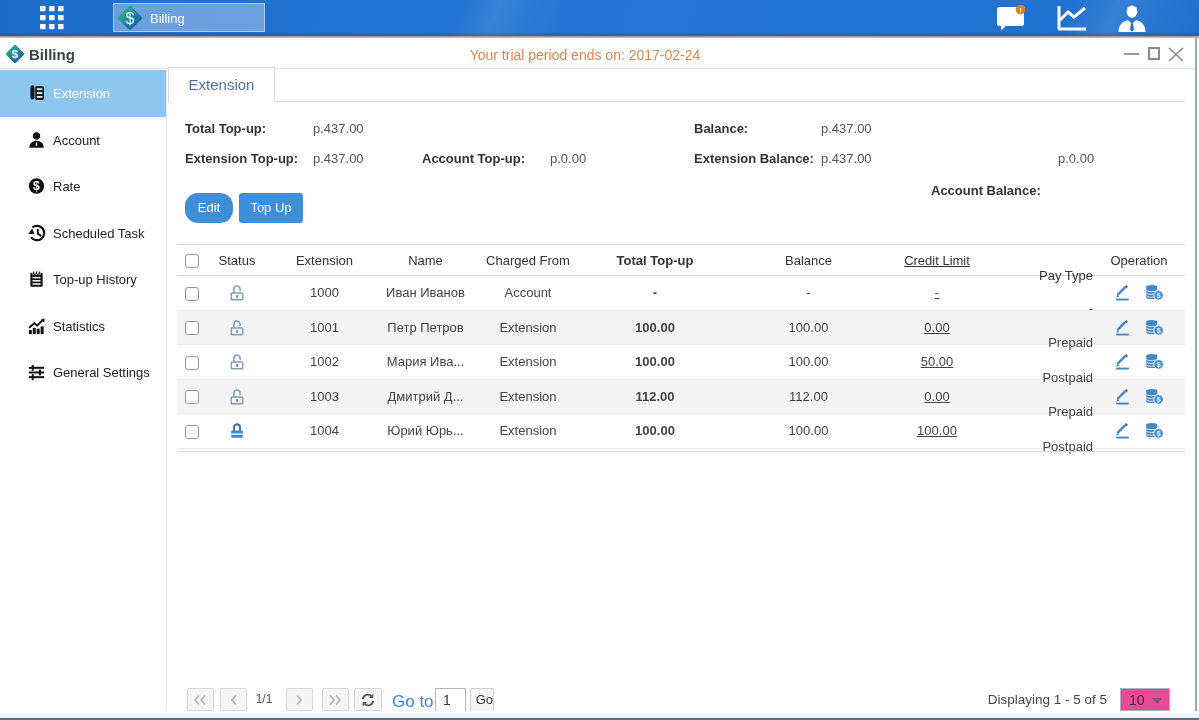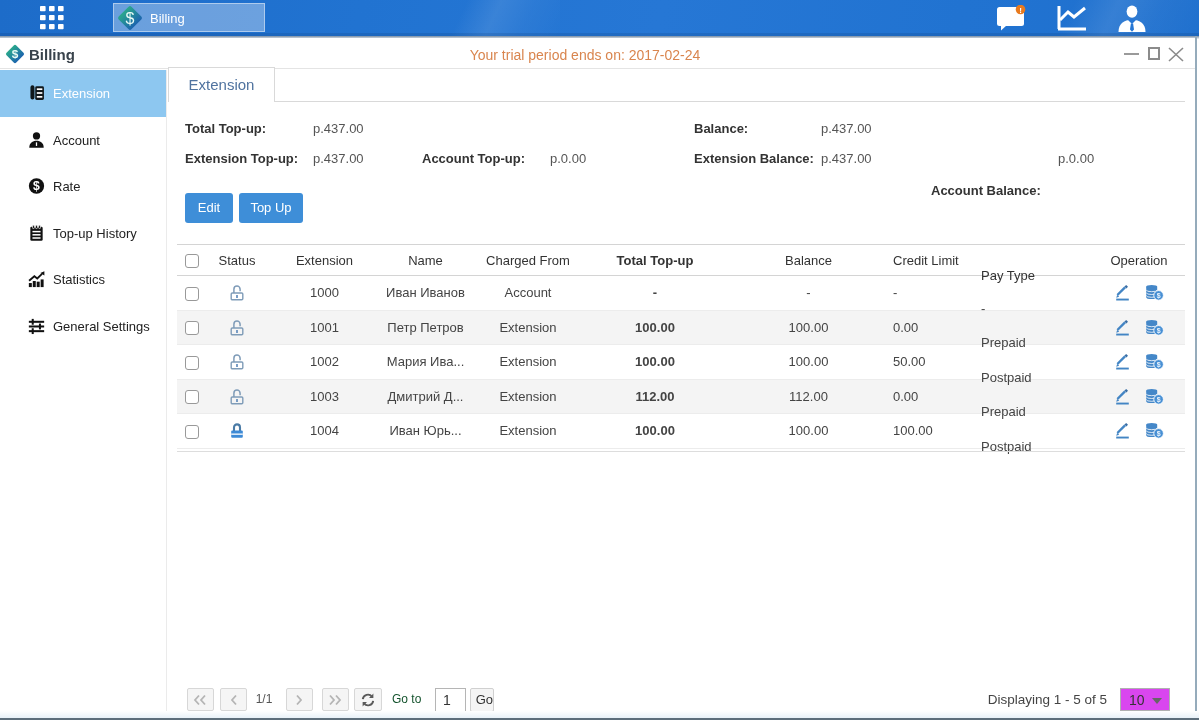--- a/index.html
+++ b/index.html
@@ -53,38 +53,38 @@
 #thead { position:absolute; left:177px; top:244px; width:1008px; height:32px;
   border-top:1px solid #d4d4d4; border-bottom:1px solid #d4d4d4; display:flex; align-items:center;
   font-size:13px; color:#333; }
 #tbody { position:absolute; left:177px; top:276px; width:1008px; }
 .trow { display:flex; align-items:center; height:34.5px; border-bottom:1px solid #ececec;
   font-size:13px; color:#444; }
 .trow.alt { background:#f4f4f4; }
 .c0{width:29px;text-align:center;} .c1{width:62px;text-align:center;}
 .c2{width:113px;text-align:center;} .c3{width:89px;text-align:center;}
 .c4{width:116px;text-align:center;} .c5{width:138px;text-align:center;font-weight:bold;}
-.c6{width:169px;text-align:center;} .c7{width:88px;text-align:left;}
-.c8{width:112px;text-align:left;margin-top:31px;} .c9{width:92px;text-align:center;}
+.c6{width:169px;text-align:center;} .c7{width:88px;text-align:center;text-decoration:underline;}
+.c8{width:112px;text-align:right;margin-top:31px;} .c9{width:92px;text-align:center;}
 .cbox { display:inline-block; width:14px; height:14px; border:1px solid #999; border-radius:3px; background:#fff; vertical-align:middle; }
 .icn { vertical-align:middle; }
 #tbottom { position:absolute; left:177px; top:450.5px; width:1008px; height:1px; background:#ddd; }
 
 
 .pbtn { position:absolute; top:688px; width:27px; height:23px; background:#f5f5f5;
   border:1px solid #d7d7d7; border-radius:2px; }
 .pbtn svg { position:absolute; left:50%; top:50%; transform:translate(-50%,-50%); }
 #ptext { position:absolute; left:250px; top:692px; width:28px; text-align:center; font-size:12px; color:#555; }
-#goto { position:absolute; left:392px; top:692px; font-size:12px; color:#14532d; }
+#goto { position:absolute; left:392px; top:692px; font-size:17px; color:#3b82f6; }
 #goinput { position:absolute; left:435px; top:688px; width:31px; height:24px; border:1px solid #b5b5b5; background:#fff;
   font-size:14px; color:#333; padding-left:7px; line-height:22px; }
 #gobtn { position:absolute; left:470px; top:688px; width:24px; height:24px; background:#f5f5f5;
   border:1px solid #d0d0d0; border-radius:2px; text-align:right; line-height:22px; font-size:13px; color:#333; }
 #disp { position:absolute; left:907px; top:692px; width:200px; text-align:right; font-size:13.5px; color:#444; }
-#psel { position:absolute; left:1120px; top:688px; width:50px; height:23px; border:1px solid #b0b0b0; background:#d946ef; }
+#psel { position:absolute; left:1120px; top:688px; width:50px; height:23px; border:1px solid #b0b0b0; background:#ec4899; }
 #psel .n { position:absolute; left:8px; top:3px; font-size:14px; color:#333; }
 #psel .tri { position:absolute; right:7px; top:9px; width:0; height:0; border-left:5px solid transparent;
   border-right:5px solid transparent; border-top:6px solid #666; }
 
 
 #rightedge { position:absolute; left:1195px; top:36px; width:2px; height:682px; background:#95abbb; }
 #footband { position:absolute; left:0; top:711px; width:1199px; height:7px;
   background:linear-gradient(#ffffff, #e8f1f8); }
 #botedge { position:absolute; left:0; top:718px; width:1199px; height:2px; background:#5d6e7b; }
 
@@ -187,20 +187,28 @@
     <div class="lbl">Account</div>
   </div>
   <div class="sitem">
     <svg width="17" height="17" viewBox="0 0 16 16">
       <circle cx="8" cy="8" r="7.2" fill="#111"></circle>
       <text x="8" y="12.2" font-size="11.5" font-weight="bold" fill="#fff" text-anchor="middle" font-family="Liberation Sans">$</text>
     </svg>
     <div class="lbl">Rate</div>
   </div>
   <div class="sitem">
+    <svg width="18" height="18" viewBox="0 0 17 17">
+      <path d="M4.1 3.3 A6.8 6.8 0 1 1 2.9 12.4" stroke="#111" stroke-width="2.1" fill="none"></path>
+      <path d="M0.2 9.4 L4.0 4.2 L6.0 9.4 Z" fill="#111"></path>
+      <path d="M9.3 4.8 L9.3 9.2 L12.5 11.3" stroke="#111" stroke-width="1.9" fill="none"></path>
+    </svg>
+    <div class="lbl">Scheduled Task</div>
+  </div>
+  <div class="sitem">
     <svg width="17" height="17" viewBox="0 0 16 16">
       <rect x="2.2" y="2.2" width="11.6" height="13" rx="1.2" fill="#111"></rect>
       <rect x="4.2" y="0.6" width="1.8" height="3.2" rx="0.8" fill="#111" stroke="#fff" stroke-width="0.7"></rect>
       <rect x="7.1" y="0.6" width="1.8" height="3.2" rx="0.8" fill="#111" stroke="#fff" stroke-width="0.7"></rect>
       <rect x="10" y="0.6" width="1.8" height="3.2" rx="0.8" fill="#111" stroke="#fff" stroke-width="0.7"></rect>
       <rect x="4.2" y="6" width="7.6" height="1.4" fill="#fff"></rect>
       <rect x="4.2" y="9" width="7.6" height="1.4" fill="#fff"></rect>
       <rect x="4.2" y="12" width="7.6" height="1.4" fill="#fff"></rect>
     </svg>
     <div class="lbl">Top-up History</div>
@@ -239,21 +247,21 @@
 <div class="stat v" style="left:821px; top:122px;">p.437.00</div>
 <div class="stat b" style="left:185px; top:152px;">Extension Top-up:</div>
 <div class="stat v" style="left:313px; top:152px;">p.437.00</div>
 <div class="stat b" style="left:422px; top:152px;">Account Top-up:</div>
 <div class="stat v" style="left:550px; top:152px;">p.0.00</div>
 <div class="stat b" style="left:694px; top:152px;">Extension Balance:</div>
 <div class="stat v" style="left:821px; top:152px;">p.437.00</div>
 <div class="stat b" style="left:931px; top:152px;margin-top:32px;">Account Balance:</div>
 <div class="stat v" style="left:1058px; top:152px;">p.0.00</div>
 
-<div class="btn" style="left:185px; width:48px;">Edit</div>
+<div class="btn" style="left:185px; width:48px;border-radius:13px;">Edit</div>
 <div class="btn" style="left:239px; width:64px;">Top Up</div>
 
 <div id="thead">
   <div class="c0"><span class="cbox"></span></div>
   <div class="c1">Status</div>
   <div class="c2">Extension</div>
   <div class="c3">Name</div>
   <div class="c4">Charged From</div>
   <div class="c5">Total Top-up</div>
   <div class="c6">Balance</div>
@@ -380,21 +388,21 @@
         </svg></div>
     </div>
     <div class="trow">
       <div class="c0"><span class="cbox"></span></div>
       <div class="c1"><svg class="icn" width="16" height="17" viewBox="0 0 16 17">
           <path d="M5 9 L5 5.4 A3 3 0 0 1 11 5.4 L11 9" stroke="#4a7ba6" stroke-width="2.1" fill="none"></path>
           <rect x="2.2" y="8.6" width="11.6" height="7.2" rx="1" fill="#3d8ad6"></rect>
           <rect x="2.2" y="11.5" width="11.6" height="1.3" fill="#fff"></rect>
         </svg></div>
       <div class="c2">1004</div>
-      <div class="c3">Иван Юрь...</div>
+      <div class="c3">Юрий Юрь...</div>
       <div class="c4">Extension</div>
       <div class="c5">100.00</div>
       <div class="c6">100.00</div>
       <div class="c7">100.00</div>
       <div class="c8">Postpaid</div>
       <div class="c9"><svg class="icn" width="17" height="17" viewBox="0 0 17 17">
           <path d="M3.4 11 L11 3.4" stroke="#4385c4" stroke-width="2.4"></path>
           <path d="M10.4 2.6 L12.2 1 L14 2.8 L12.4 4.6 Z" fill="#3a6ea5"></path>
           <path d="M3.2 10.8 L2.2 13.8 L5.2 12.8 Z" fill="#4385c4"></path>
           <rect x="2.2" y="14.6" width="12.6" height="1.9" fill="#4385c4"></rect>

